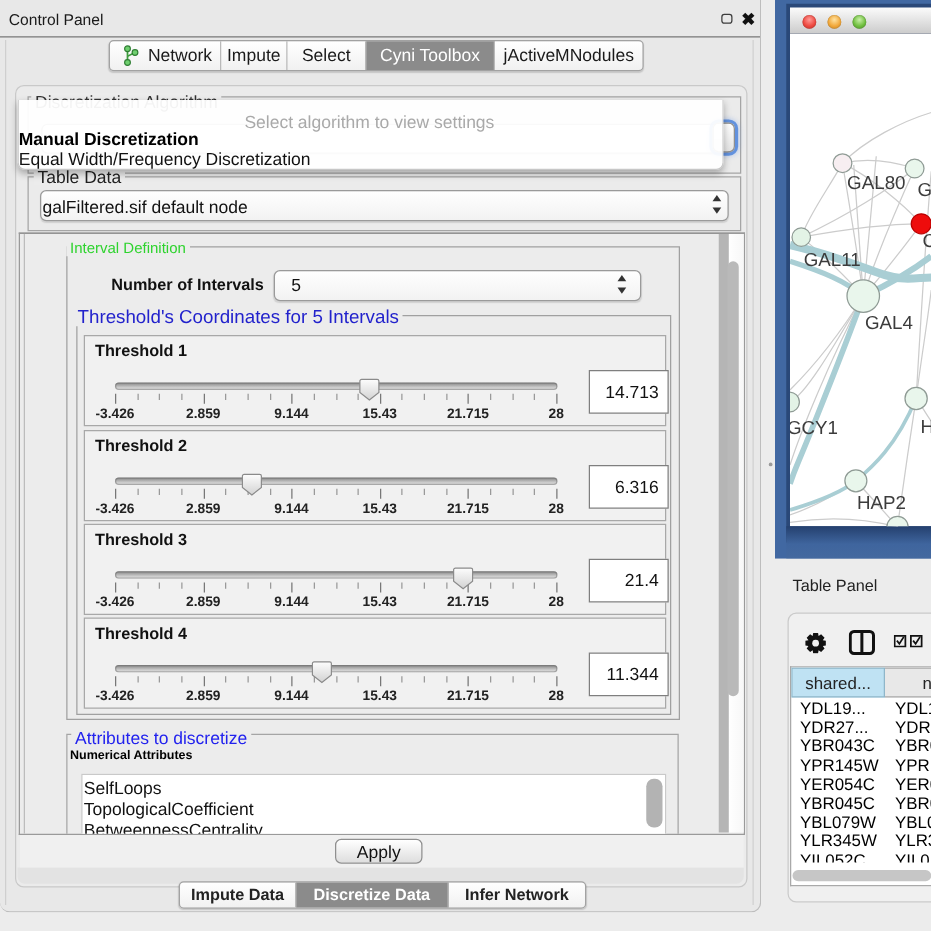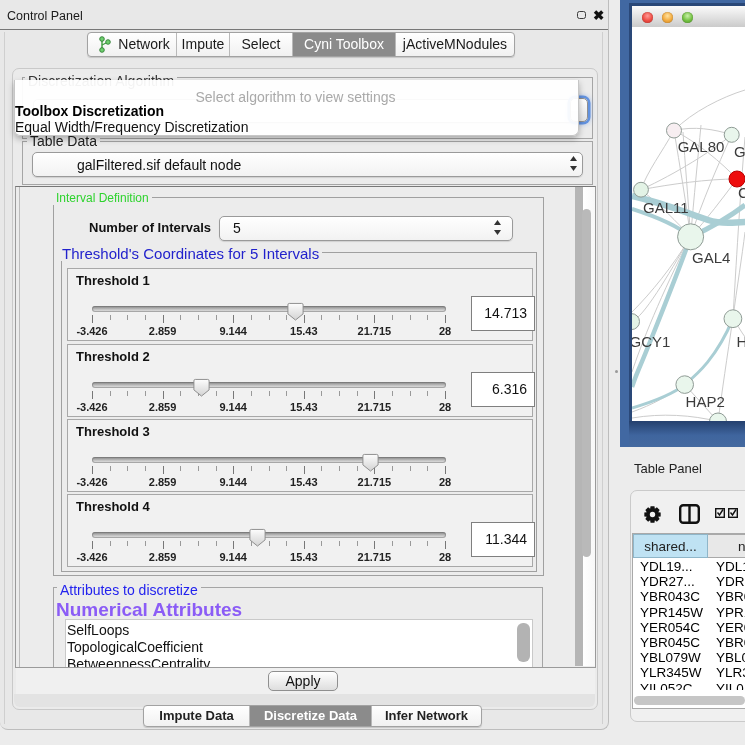--- a/index.html
+++ b/index.html
@@ -51,21 +51,21 @@
 
 <div class="grp" style="left:22px;top:77px;width:569px;height:60px;"></div>
 <div class="grptitle" style="left:25px;top:74px;color:#333;">Discretization Algorithm</div>
 
 <div class="combo" style="left:33px;top:99px;width:550px;height:22px;"></div>
 <div class="abs" style="left:570px;top:98px;width:16px;height:22px;border-radius:5px;box-shadow:0 0 0 2.5px rgba(88,139,221,0.9),0 0 4px 3px rgba(120,160,230,0.45);background:linear-gradient(#fefefe,#e4e4e4);border:1px solid #8f8f8f;"></div>
 
 <div class="grp" style="left:22px;top:141px;width:569px;height:42px;"></div>
 <div class="grptitle" style="left:27px;top:134px;color:#222;">Table Data</div>
 <div class="combo" style="left:32px;top:152px;width:549px;height:23px;"></div>
-<div class="combotext" style="left:34px;top:157px;margin-left:43px;">galFiltered.sif default node</div>
+<div class="combotext" style="left:34px;top:157px;">galFiltered.sif default node</div>
 <svg class="abs arrows" style="left:569px;top:155px;" width="9" height="17" viewBox="0 0 9 17">
       <path d="M4.5 1 L8 6 L1 6 Z" fill="#333"></path>
       <path d="M4.5 16 L8 11 L1 11 Z" fill="#333"></path>
     </svg>
 
 <div class="abs" style="left:15px;top:186px;width:579px;height:480px;border:1px solid #9a9a9a;border-top-color:#777;background:#ececec;overflow:hidden;">
   <div style="position:absolute;left:3px;top:0;width:1px;height:100%;background:#bcbcbc;"></div>
   <div style="position:relative;width:100%;height:100%;">
 
     <div class="grp" style="left:37px;top:10px;width:489px;height:377px;border-color:#a0a0a0;"></div>
@@ -197,20 +197,21 @@
   <div class="ticklbl" style="left:377.0px;">28</div>
   <svg class="thumb" style="left:294.4px;" width="17" height="19" viewBox="0 0 17 20">
             <path d="M2 1.5 h13 a1.5 1.5 0 0 1 1.5 1.5 v9.5 L8.5 19 L0.5 12.5 V3 a1.5 1.5 0 0 1 1.5-1.5 Z" fill="url(#tg232)" stroke="#8a8a8a" stroke-width="1"></path>
             <defs>
               <linearGradient id="tg232" x1="0" y1="0" x2="0" y2="1">
                 <stop offset="0" stop-color="#fdfdfd"></stop>
                 <stop offset="1" stop-color="#d2d2d2"></stop>
               </linearGradient>
             </defs>
           </svg>
+  <div class="valbox">21.4</div>
 </div>
 
     <div class="thrbox" style="left:51px;top:307px;height:71px;">
   <div class="thrlabel">Threshold 4</div>
   <div class="track"></div>
   <div style="position:absolute;left:24.0px;top:46px;width:1px;height:8px;background:#777;"></div>
           <div style="position:absolute;left:41.6px;top:46px;width:1px;height:5px;background:#999;"></div>
           <div style="position:absolute;left:59.3px;top:46px;width:1px;height:5px;background:#999;"></div>
           <div style="position:absolute;left:76.9px;top:46px;width:1px;height:5px;background:#999;"></div>
           <div style="position:absolute;left:94.6px;top:46px;width:1px;height:8px;background:#777;"></div>
@@ -243,42 +244,42 @@
                 <stop offset="0" stop-color="#fdfdfd"></stop>
                 <stop offset="1" stop-color="#d2d2d2"></stop>
               </linearGradient>
             </defs>
           </svg>
   <div class="valbox">11.344</div>
 </div>
 
     <div class="grp" style="left:37px;top:400px;width:488px;height:80px;"></div>
     <div class="grptitle" style="left:41px;top:396px;color:#2222ee;font-size:14px;">Attributes to discretize</div>
-    <div class="abs" style="left:40px;top:412px;font-size:19px;font-weight:bold;color:#8b5cf6;">Numerical Attributes</div>
+    <div class="abs" style="left:40px;top:412px;font-size:10px;font-weight:bold;color:#000000;">Numerical Attributes</div>
     <div class="abs" style="left:49px;top:432px;width:466px;height:60px;background:#fff;border:1px solid #c9c9c9;">
       <div style="position:absolute;left:1px;top:2px;font-size:14px;color:#111;">SelfLoops</div>
       <div style="position:absolute;left:1px;top:19px;font-size:14px;color:#111;">TopologicalCoefficient</div>
       <div style="position:absolute;left:1px;top:36px;font-size:14px;color:#111;">BetweennessCentrality</div>
       <div style="position:absolute;left:451px;top:3px;width:13px;height:39px;background:#b3b3b3;border-radius:6px;"></div>
     </div>
 
     <div class="abs" style="left:559px;top:0;width:20px;height:479px;border-left:8px solid #b5b5b5;background:linear-gradient(90deg,#ffffff,#f2f2f2);"></div>
     <div class="abs" style="left:566px;top:22px;width:9px;height:348px;background:#b9b9b9;border-radius:5px;"></div>
   </div>
 </div>
 
 <div class="abs" style="left:268px;top:671px;width:68px;height:18px;border:1px solid #8f8f8f;border-radius:5px;background:linear-gradient(#ffffff,#dedede);text-align:center;font-size:14px;line-height:18px;color:#111;">Apply</div>
 
 <div class="abs" style="left:143px;top:705px;height:20px;border:1px solid #a2a2a2;border-radius:4px;background:linear-gradient(#ffffff,#f1f1f1);box-shadow:0 1px 1px rgba(0,0,0,0.15);white-space:nowrap;">
-  <span class="btabseg" style="width:106px;">Impute Data</span><span class="btabseg" style="width:122px;background:#8b8b8b;color:#fff;">Discretize Data</span><span class="btabseg" style="width:109px;border-right:none;">Infer Network</span>
+  <span class="btabseg" style="width:93px;">Impute Data</span><span class="btabseg" style="width:122px;background:#8b8b8b;color:#fff;">Discretize Data</span><span class="btabseg" style="width:109px;border-right:none;">Infer Network</span>
 </div>
 
 <div class="abs" style="left:14px;top:80px;width:563px;height:55px;background:rgba(255,255,255,0.94);border:1px solid #c6c6c6;border-top:none;border-radius:0 0 6px 6px;box-shadow:0 3px 6px rgba(0,0,0,0.28);"></div>
 <div class="abs" style="left:14px;top:89px;width:563px;text-align:center;font-size:14px;color:#a9a9a9;">Select algorithm to view settings</div>
-<div class="abs" style="left:15px;top:103px;font-size:14px;font-weight:bold;color:#000;">Toolbox Discretization</div>
+<div class="abs" style="left:15px;top:103px;font-size:14px;font-weight:bold;color:#000;">Manual Discretization</div>
 <div class="abs" style="left:15px;top:119px;font-size:14px;color:#111;">Equal Width/Frequency Discretization</div>
 
 <div class="abs" style="left:615px;top:370px;width:3px;height:3px;border-radius:50%;background:#9a9a9a;"></div>
 
 <div class="abs" style="left:620px;top:0;width:125px;height:447px;background:#4168a2;"></div>
 <div class="abs" style="left:629px;top:3px;width:116px;height:431px;background:#2a4878;"></div>
 <div class="abs" style="left:629px;top:421px;width:116px;height:26px;background:linear-gradient(180deg,#24406e 0%,#3f659e 55%,#44699f 100%);"></div>
 <div class="abs" style="left:632px;top:6px;width:113px;height:21px;background:linear-gradient(#fbfbfb,#cbcbcb);border-bottom:1px solid #8e8e8e;"></div>
 <div class="abs" style="left:642px;top:12px;width:11px;height:11px;border-radius:50%;background:radial-gradient(circle at 50% 35%,#ff9a97,#ee4b42 55%,#c03730);box-shadow:inset 0 0 1px #8e2620;"></div>
 <div class="abs" style="left:662px;top:12px;width:11px;height:11px;border-radius:50%;background:radial-gradient(circle at 50% 35%,#ffe2a0,#f2a93c 55%,#c9862a);box-shadow:inset 0 0 1px #93621a;"></div>

